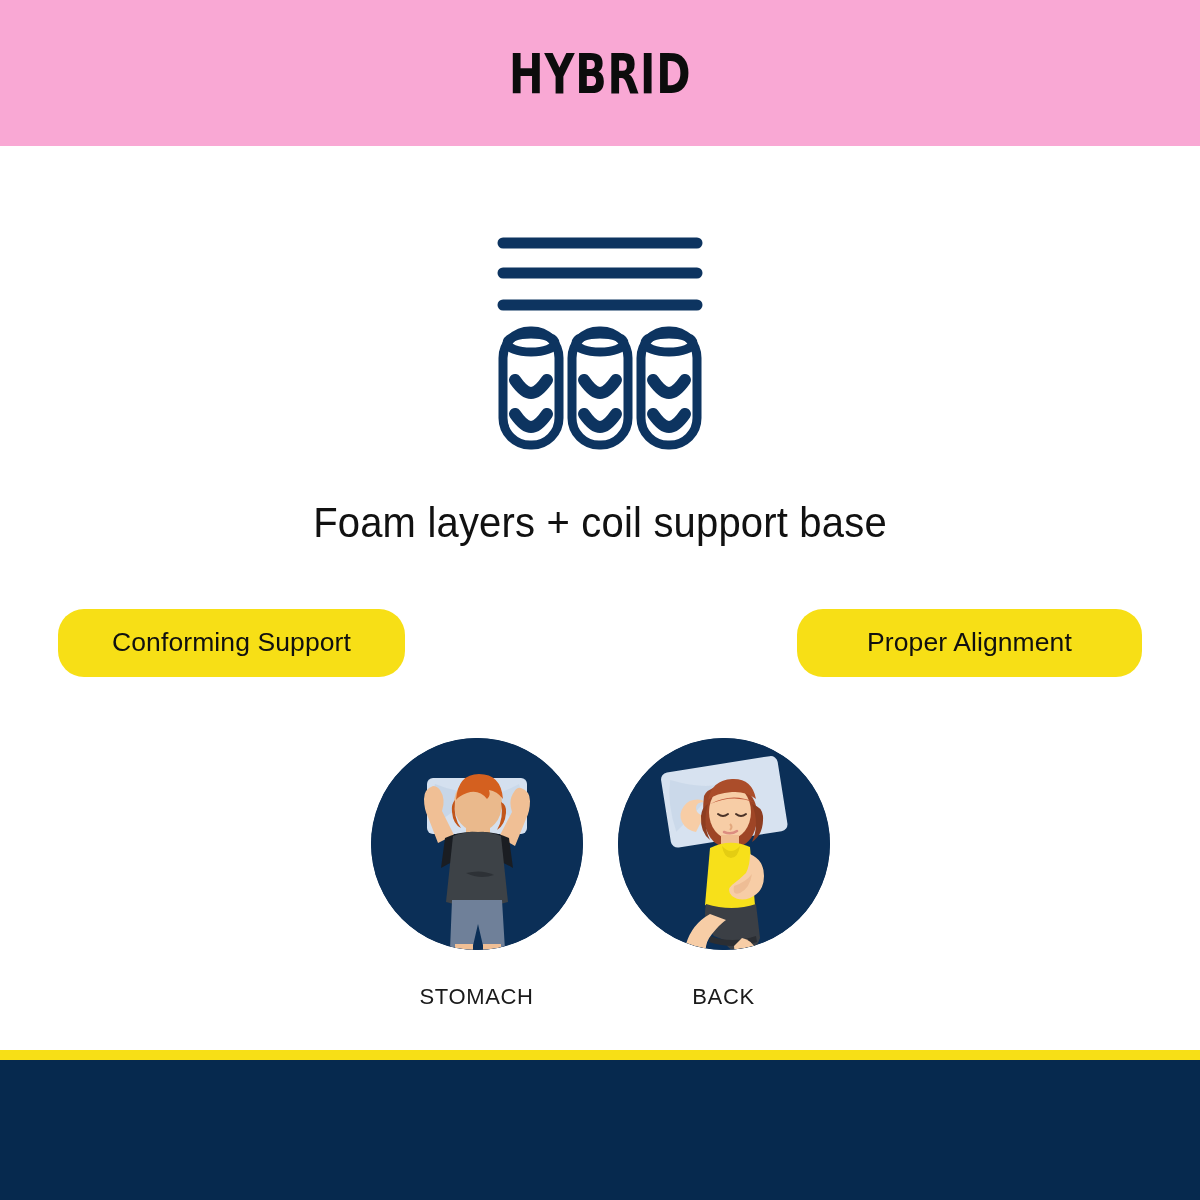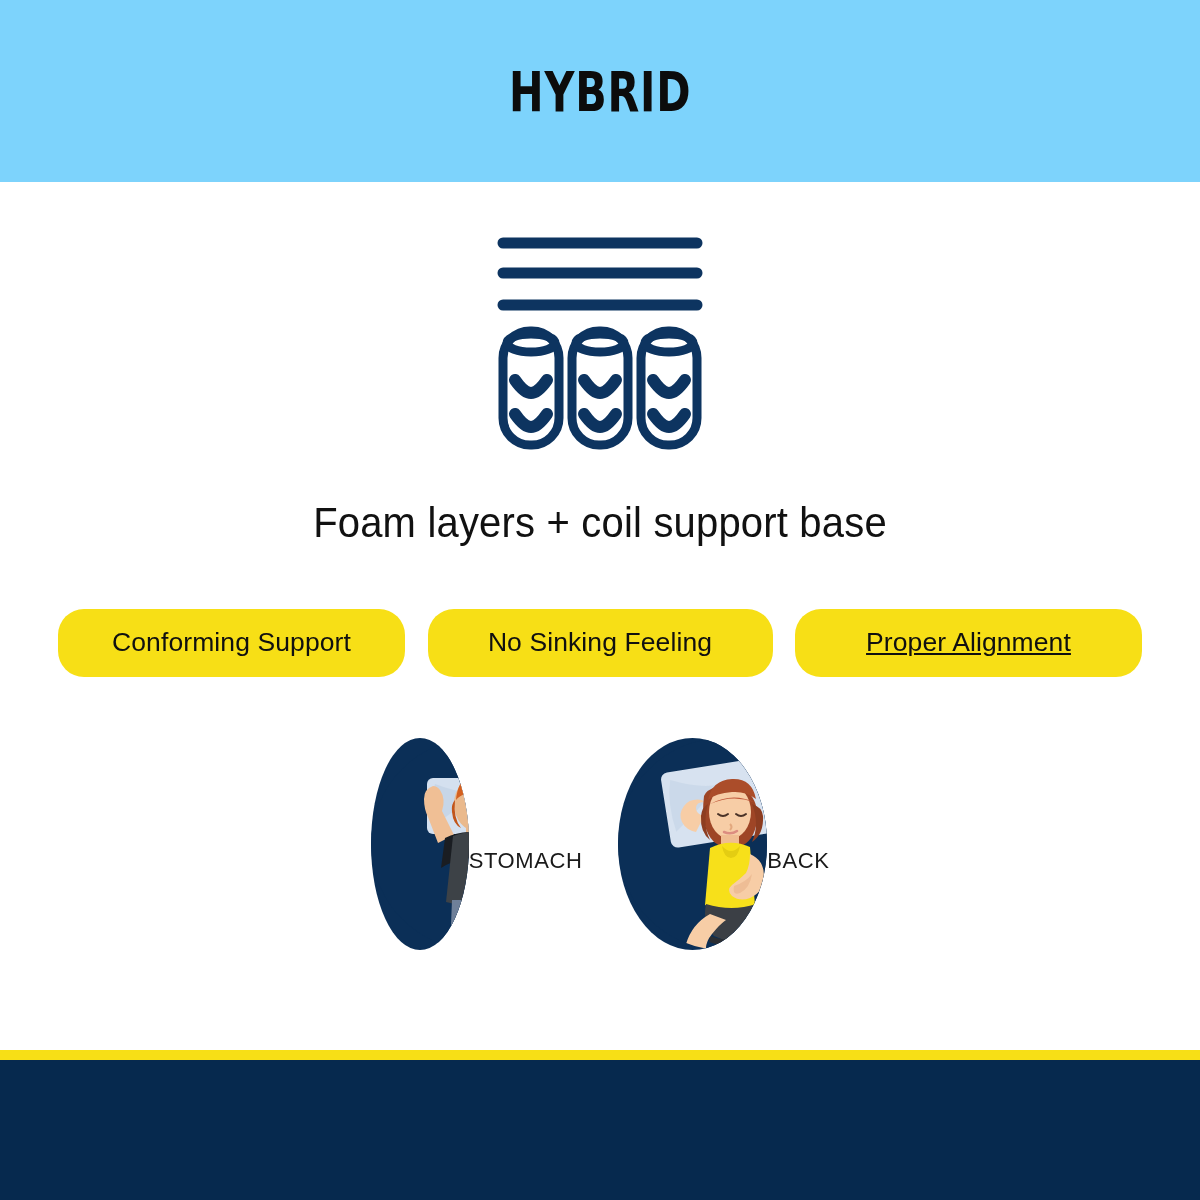--- a/index.html
+++ b/index.html
@@ -7,22 +7,22 @@
     width: 1200px; height: 1200px;
     background: #ffffff;
     font-family: "Liberation Sans", sans-serif;
     overflow: hidden;
   }
   #page { position: relative; width: 1200px; height: 1200px; background: #ffffff; }
 
   
   .header {
     position: absolute; left: 0; top: 0;
-    width: 1200px; height: 182px;
-    background: #7dd3fc;
+    width: 1200px; height: 146px;
+    background: #f9a8d4;
     display: flex; align-items: center; justify-content: center;
   }
   .header-title {
     font-family: "DejaVu Sans Condensed", "Liberation Sans Narrow", "Liberation Sans", sans-serif;
     font-weight: 700;
     font-size: 56px;
     letter-spacing: 1px;
     color: #0c0c0c;
     transform: scaleX(0.82);
     transform-origin: center;
@@ -64,21 +64,21 @@
   }
   .pill:nth-child(1) { width: 347px; }
   .pill:nth-child(2) { width: 345px; }
   .pill:nth-child(3) { width: 347px; text-decoration: underline; }
 
   
   .positions {
     position: absolute; left: 0; top: 738px; width: 1200px;
     display: flex; justify-content: center; gap: 35px;
   }
-  .position { width: 212px; display: flex; flex-direction: row; align-items: center; }
+  .position { width: 212px; display: flex; flex-direction: column; align-items: center; }
   .pos-circle {
     width: 212px; height: 212px; border-radius: 50%;
     background: #0b2f57; overflow: hidden; position: relative;
   }
   .pos-circle svg { display: block; }
   .pos-label {
     margin-top: 34px;
     font-family: "Liberation Sans Narrow", "Liberation Sans", sans-serif;
     font-size: 22px;
     letter-spacing: 0.6px;
@@ -134,21 +134,20 @@
         <path d="M163 155 q9 13 16 13 q7 0 16 -13" stroke-width="12" stroke-linecap="round"></path>
         <path d="M163 189 q9 13 16 13 q7 0 16 -13" stroke-width="12" stroke-linecap="round"></path>
       </g>
     </svg>
   </div>
 
   <div class="subtitle">Foam layers + coil support base</div>
 
   <div class="pill-row">
     <div class="pill">Conforming Support</div>
-    <div class="pill">No Sinking Feeling</div>
     <div class="pill">Proper Alignment</div>
   </div>
 
   <div class="positions">
 
     <div class="position">
       <div class="pos-circle">
         <svg width="212" height="212" viewBox="0 0 212 212" aria-hidden="true">
           <defs>
               <clipPath id="clipL">

